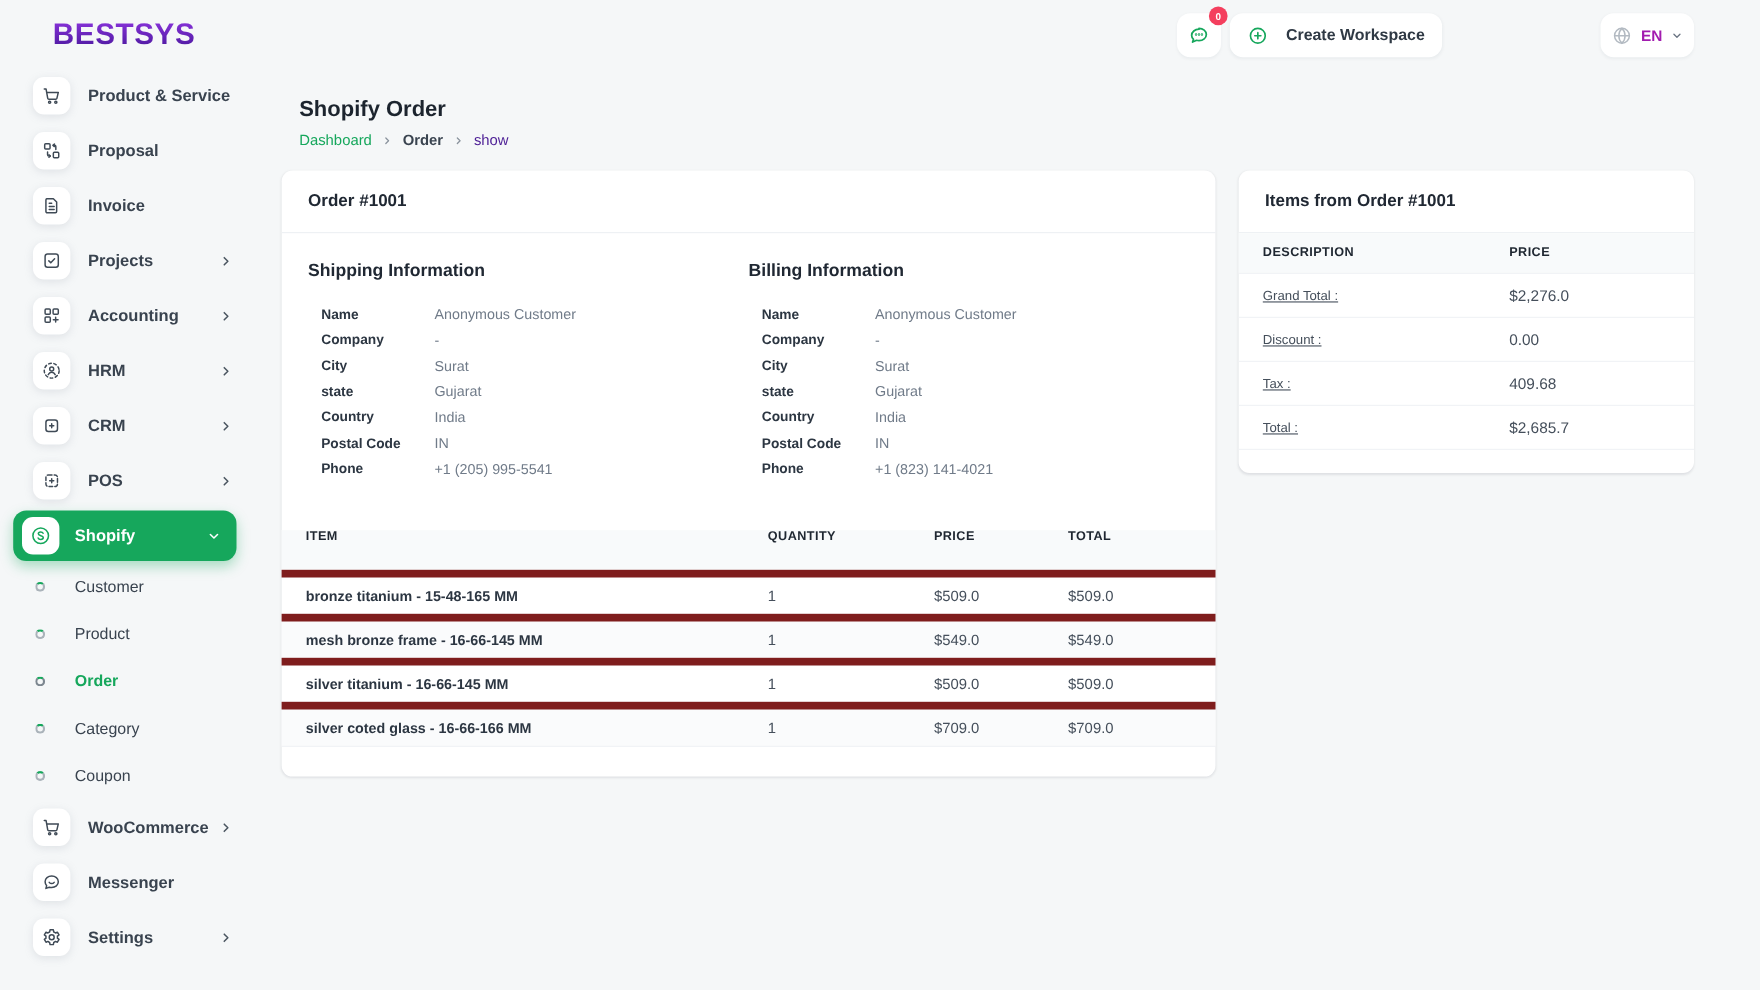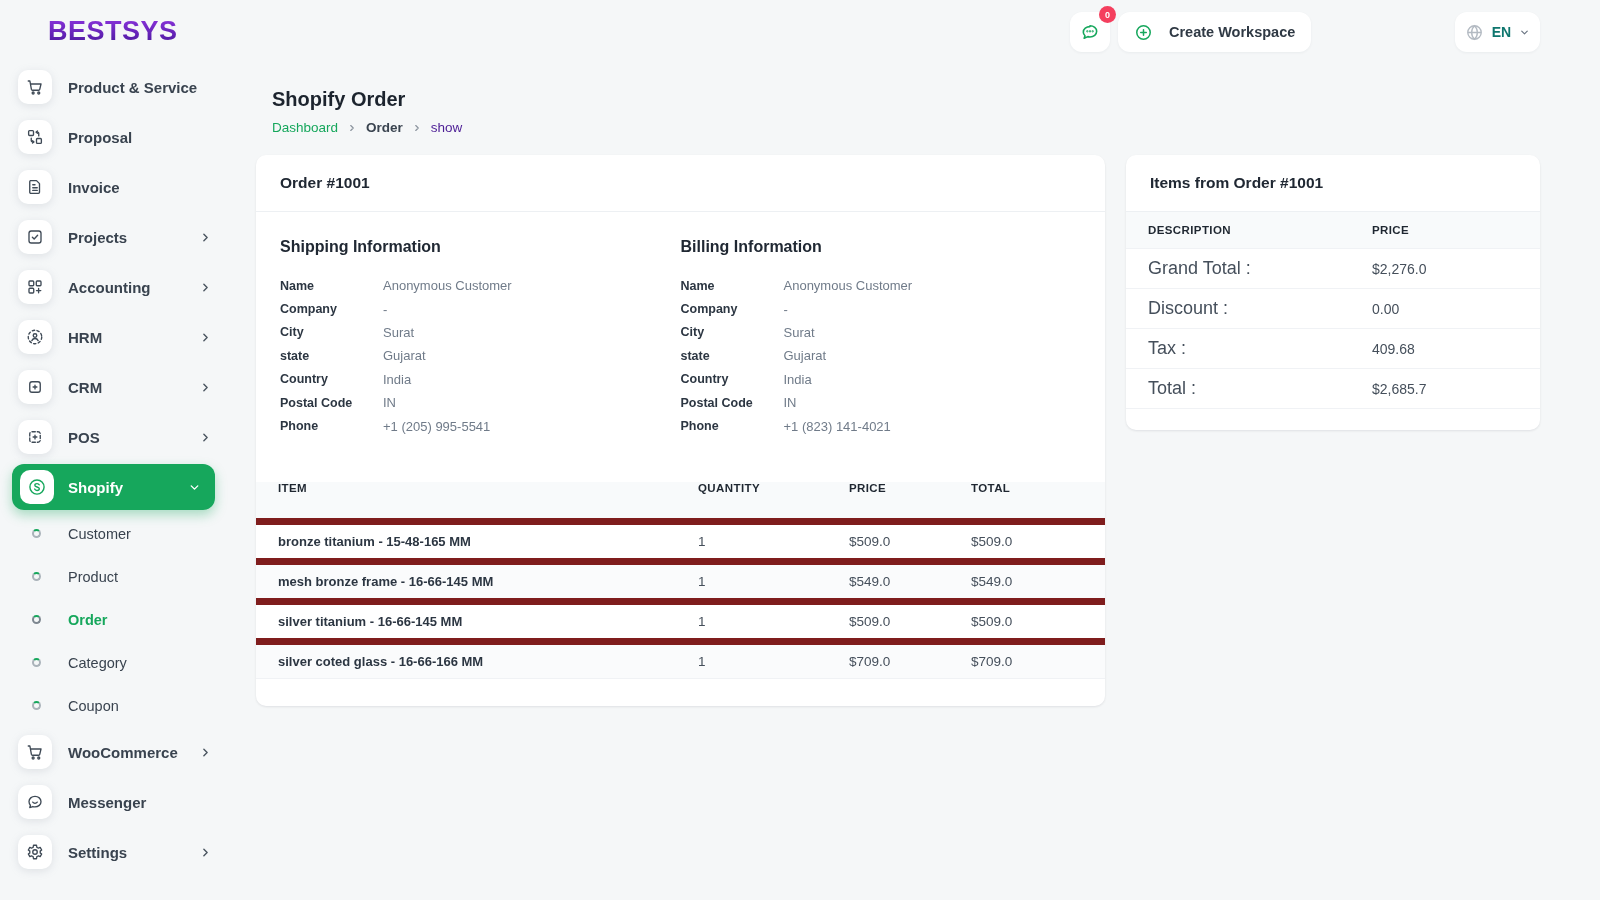--- a/index.html
+++ b/index.html
@@ -13,21 +13,21 @@
   }
 
   
   .sidebar { position:absolute; left:0; top:0; width:232px; height:900px; }
   .logo-wrap { height:62px; display:flex; align-items:center; padding-left:48px; }
   .logo {
     font-size:27px; font-weight:900; letter-spacing:.5px;
     background:linear-gradient(180deg,#8f35e0 0%,#5b1fae 70%,#471694 100%);
     -webkit-background-clip:text; background-clip:text; color:transparent;
   }
-  .nav-item { height:50px; display:flex; align-items:center; padding:0 20px 0 18px; cursor:pointer; }
+  .nav-item { height:50px; display:flex; align-items:center; padding:0 20px 0 30px; cursor:pointer; }
   .icon-box {
     width:34px; height:34px; background:#ffffff; border-radius:10px;
     display:flex; align-items:center; justify-content:center; flex:0 0 34px;
     box-shadow:0 2px 8px rgba(140,152,165,.22); color:#3f4a56;
   }
   .nav-label { margin-left:16px; font-size:15px; font-weight:600; color:#39434f; flex:1; }
   .chev { width:13px; height:13px; color:#4a5560; flex:0 0 13px; }
   .chev.down { transform:rotate(90deg); }
 
   .nav-item.active-pill {
@@ -57,21 +57,21 @@
   }
   .chat-btn { left:1070px; width:40px; }
   .badge {
     position:absolute; top:-6px; right:-6px; min-width:17px; height:17px;
     background:#f43f5e; color:#fff; font-size:9px; font-weight:700;
     border-radius:9px; display:flex; align-items:center; justify-content:center;
     padding:0 4px;
   }
   .cw-btn { left:1118px; padding:0 16px; gap:16px; font-size:14.5px; font-weight:600; color:#2f3944; }
   .lang-btn { left:1455px; width:85px; gap:8px; }
-  .lang-label { color:#0f766e; font-size:14px; font-weight:700; }
+  .lang-label { color:#a21caf; font-size:14px; font-weight:700; }
   .lang-chev { width:11px; height:11px; color:#6b7583; transform:rotate(90deg); }
 
   
   .page-head { position:absolute; left:272px; top:88px; }
   .page-title { font-size:20px; font-weight:700; color:#1c242e; }
   .breadcrumb { margin-top:9px; display:flex; align-items:center; gap:9px; font-size:13.5px; }
   .bc-link { color:#16a75c; font-weight:500; cursor:pointer; }
   .bc-mid { color:#3a4450; font-weight:600; cursor:pointer; }
   .bc-cur { color:#4c1d95; }
   .bc-sep { width:10px; height:10px; color:#8b949e; }
@@ -84,21 +84,21 @@
   .main-card { left:256px; top:155px; width:849px; }
   .side-card { left:1126px; top:155px; width:414px; }
   .card-header { padding:19px 24px; border-bottom:1px solid #edf0f3; }
   .card-title { font-size:15.5px; font-weight:700; color:#202833; }
 
   .card-body { padding:26px 24px 0; }
   .info-cols { display:flex; }
   .info-col { width:411px; }
   .sec-heading { font-size:16px; font-weight:700; color:#202833; margin-bottom:18px; }
   .info-row { display:flex; height:23.4px; align-items:center; }
-  .info-label { width:103px; font-size:12.5px; font-weight:700; color:#2c3642; }
+  .info-label { width:103px; font-size:12.5px; font-weight:700; color:#2c3642;margin-left:12px; }
   .info-value { font-size:13px; color:#707b89; }
 
   
   .itable { margin-top:44px; }
   .it-head { display:flex; background:#f8fafb; height:36px; }
   .it-head span { font-size:11.5px; font-weight:700; color:#1f2731; letter-spacing:.4px; }
   .it-row { display:flex; height:40px; align-items:center; border-top:7px solid #7f1d1d; }
   .it-row:nth-child(odd) { background:#fafbfc; }
   .c1 { width:442px; padding-left:22px; }
   .c2 { width:151px; }
@@ -107,21 +107,21 @@
   .it-name { font-size:13px; font-weight:600; color:#2c3642; }
   .it-num { font-size:13.5px; color:#454f5b; }
   .card-foot { height:28px; border-top:1px solid #f0f2f5; }
 
   
   .s-head { display:flex; background:#f8fafb; height:36px; align-items:center; }
   .s-head span { font-size:11.5px; font-weight:700; color:#1f2731; letter-spacing:.4px; }
   .s-row { display:flex; height:40px; align-items:center; border-top:1px solid #f0f2f5; }
   .sc1 { width:246px; padding-left:22px; }
   .sc2 { flex:1; }
-  .s-label { font-size:18px; color:#454f5b; }
+  .s-label { font-size:12px; color:#454f5b;text-decoration:underline; }
   .s-val { font-size:14px; color:#454f5b; }
   .side-foot { height:22px; border-top:1px solid #f0f2f5; }
 
   svg { display:block; }
 </style>
 </head>
 <body>
 
 <div class="sidebar">
   <div class="logo-wrap">

